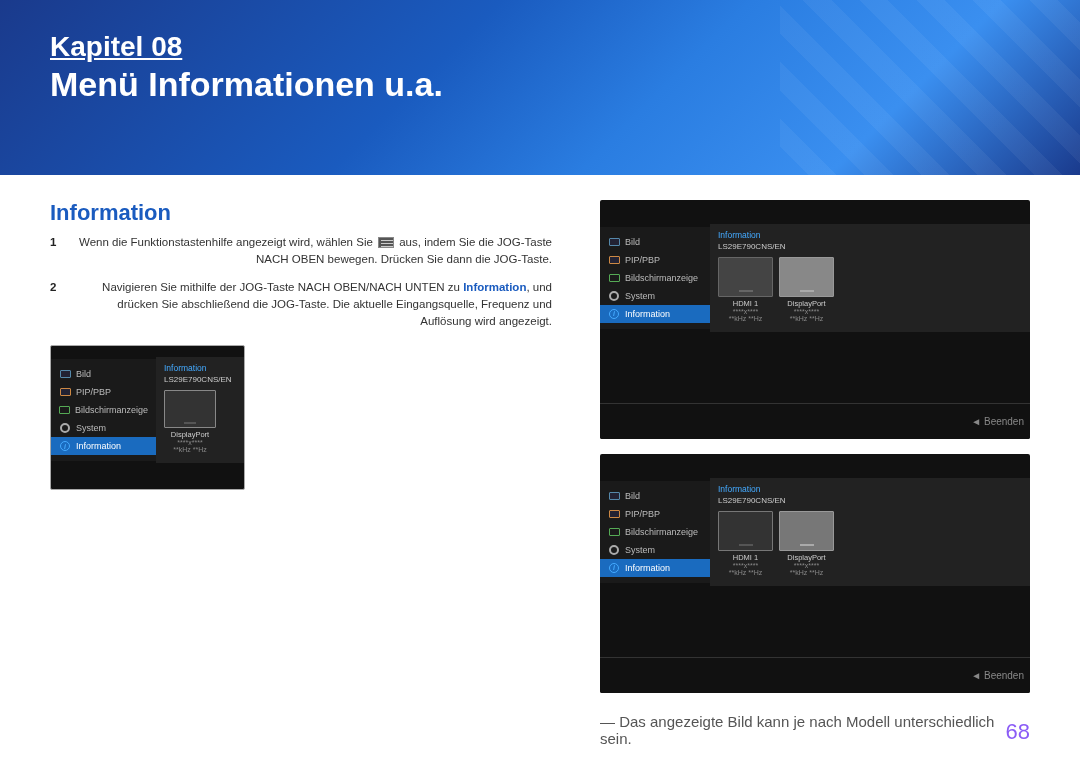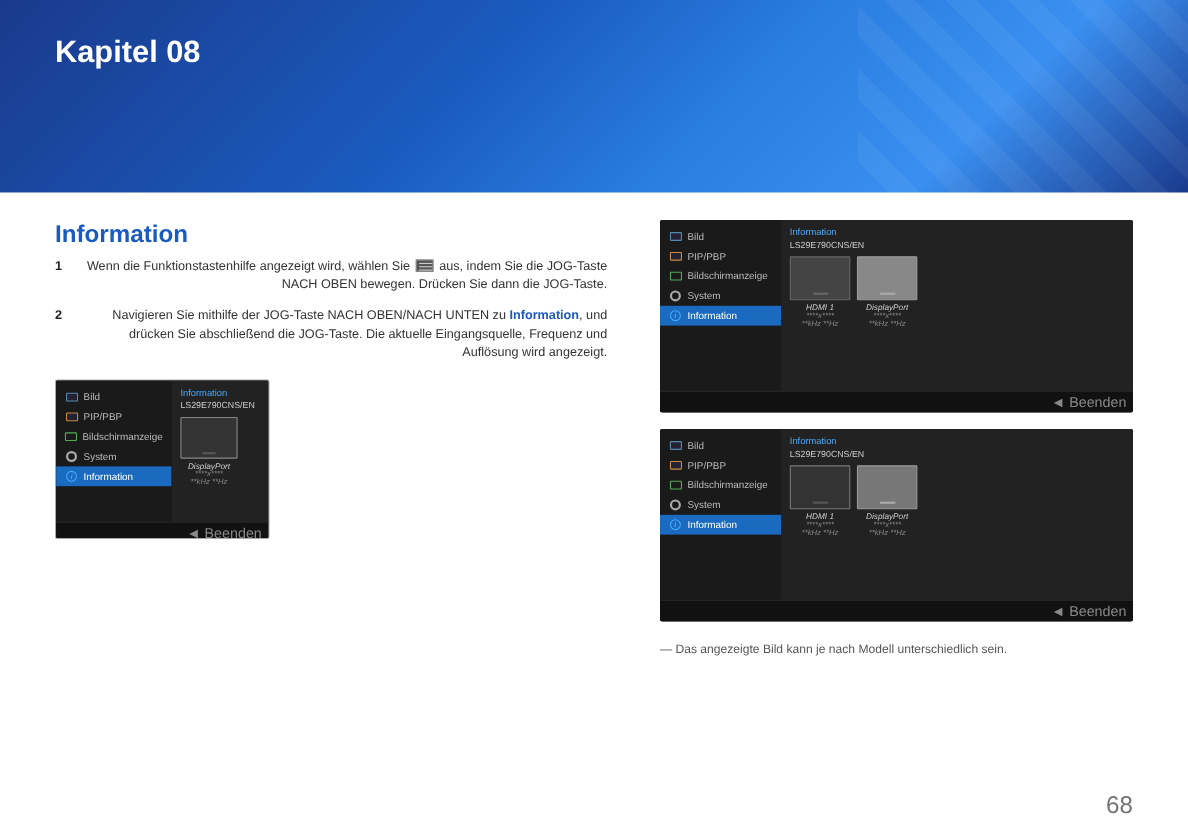--- a/index.html
+++ b/index.html
@@ -34,20 +34,21 @@
         transparent 20px,
         rgba(255,255,255,0.05) 20px,
         rgba(255,255,255,0.05) 40px
       );
     }
     .header-title-small {
       color: #fff;
       font-size: 28px;
       font-weight: bold;
       line-height: 1.2;
+      text-decoration: underline;
     }
     .header-title-large {
       color: #fff;
       font-size: 34px;
       font-weight: bold;
       line-height: 1.2;
       margin-bottom: 10px;
     }
     .header-subtitle {
       color: rgba(255,255,255,0.8);
@@ -153,20 +154,21 @@
       background: #111;
       border-radius: 2px;
       overflow: hidden;
       font-size: 10px;
       color: #ccc;
     }
 
     .monitor-inner {
       display: flex;
       height: 100%;
+      align-items: center;
     }
 
     .menu-sidebar {
       width: 105px;
       background: #1a1a1a;
       padding: 6px 0;
       flex-shrink: 0;
     }
 
     .menu-item {
@@ -249,21 +251,20 @@
     .info-model {
       color: #ccc;
       font-size: 8px;
       margin-bottom: 6px;
     }
 
     .screens-row {
       display: flex;
       gap: 6px;
       margin-bottom: 4px;
-      font-style: italic;
     }
 
     .screen-thumb {
       width: 52px;
       height: 38px;
       background: #555;
       border-radius: 1px;
       position: relative;
       border: 1px solid #666;
     }
@@ -283,47 +284,49 @@
     }
     .screen-info-text {
       text-align: center;
       font-size: 7px;
       color: #888;
     }
 
     .beenden-bar {
       background: #111;
       text-align: right;
-      padding: 2px 6px;
-      font-size: 13px;
+      padding: 12px 6px;
+      font-size: 10px;
       color: #888;
       border-top: 1px solid #333;
+      margin-top: 48px;
     }
 
     .note-text {
-      font-size: 11px;
+      font-size: 15px;
       color: #555;
       margin-top: 5px;
     }
 
     
     .page-number {
       position: absolute;
       bottom: 18px;
       right: 50px;
       font-size: 22px;
-      color: #737373;
+      color: #8b5cf6;
       font-weight: 300;
     }
   </style>
 </head>
 <body>
 
 <div class="header-banner">
   <div class="header-title-small">Kapitel 08</div>
+  <div class="header-title-large">Menü Informationen u.a.</div>
 </div>
 
 <div class="content">
 
   <div class="left-panel">
     <div class="section-heading">Information</div>
 
     <ul class="step-list">
       <li>
         <span class="step-num">1</span>

